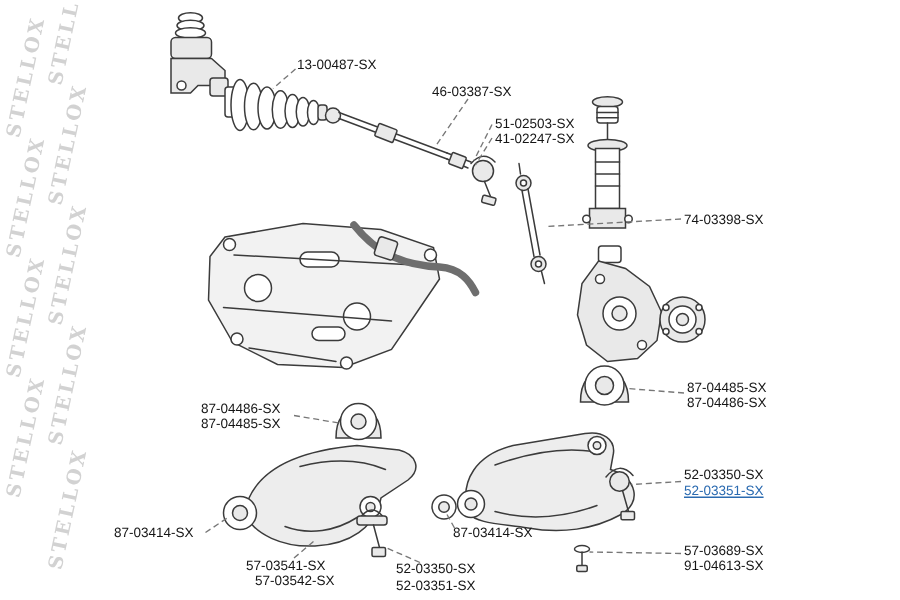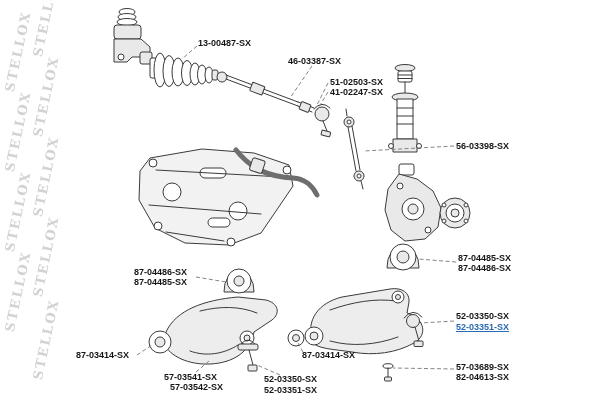--- a/index.html
+++ b/index.html
@@ -2,21 +2,21 @@
 <html><head>
 <meta charset="utf-8">
 <style>
   html,body{margin:0;padding:0;background:#fff;}
   .stage{position:relative;width:600px;height:400px;background:#ffffff;overflow:hidden;
          font-family:"Liberation Sans",sans-serif;}
   .wm{position:absolute;font-family:"DejaVu Serif",serif;font-weight:bold;font-size:13px;
       letter-spacing:2px;color:#d2d2d2;transform:rotate(-78deg);transform-origin:0 0;
       white-space:nowrap;z-index:1;user-select:none;}
   svg.diagram{position:absolute;left:0;top:0;z-index:2;}
-  .lbl{position:absolute;font-size:9px;line-height:10px;color:#151515;white-space:nowrap;z-index:3;font-weight:bold;}
+  .lbl{position:absolute;font-size:9px;line-height:10px;color:#151515;white-space:nowrap;z-index:3;}
   .lbl.link{color:#2a6ab0;text-decoration:underline;cursor:pointer;}
   
   .s{stroke:#3b3b3b;stroke-width:1;fill:none;stroke-linecap:round;stroke-linejoin:round;}
   .w{fill:#ffffff;stroke:#3b3b3b;stroke-width:1;}
   .g{fill:#e9e9e9;stroke:#3b3b3b;stroke-width:1;}
   .sub{fill:#f2f2f2;stroke:#3b3b3b;stroke-width:1;}
   .arm{fill:#ededed;stroke:#3b3b3b;stroke-width:1;}
   .dash{stroke:#777;stroke-width:0.9;fill:none;stroke-dasharray:4 2.5;}
   .thick{stroke:#6e6e6e;stroke-width:5;fill:none;stroke-linecap:round;}
 </style>
@@ -204,29 +204,29 @@
         M280,375 L257,365
         M303,352 L298,343
         M454,369 L393,368"></path>
     </g>
   </svg>
 
   <div class="lbl" style="left:198px;top:38px">13-00487-SX</div>
   <div class="lbl" style="left:288px;top:56px">46-03387-SX</div>
   <div class="lbl" style="left:330px;top:77px">51-02503-SX</div>
   <div class="lbl" style="left:330px;top:87px">41-02247-SX</div>
-  <div class="lbl" style="left:456px;top:141px">56-03398-SX</div>
+  <div class="lbl" style="left:456px;top:141px">74-03398-SX</div>
   <div class="lbl" style="left:134px;top:267px">87-04486-SX</div>
   <div class="lbl" style="left:134px;top:277px">87-04485-SX</div>
   <div class="lbl" style="left:458px;top:253px">87-04485-SX</div>
   <div class="lbl" style="left:458px;top:263px">87-04486-SX</div>
   <div class="lbl" style="left:456px;top:311px">52-03350-SX</div>
   <div class="lbl link" style="left:456px;top:322px">52-03351-SX</div>
   <div class="lbl" style="left:76px;top:350px">87-03414-SX</div>
   <div class="lbl" style="left:302px;top:350px">87-03414-SX</div>
   <div class="lbl" style="left:164px;top:372px">57-03541-SX</div>
   <div class="lbl" style="left:170px;top:382px">57-03542-SX</div>
   <div class="lbl" style="left:264px;top:374px">52-03350-SX</div>
   <div class="lbl" style="left:264px;top:385px">52-03351-SX</div>
   <div class="lbl" style="left:456px;top:362px">57-03689-SX</div>
-  <div class="lbl" style="left:456px;top:372px">82-04613-SX</div>
+  <div class="lbl" style="left:456px;top:372px">91-04613-SX</div>
 
 </div>
 
 </body></html>

